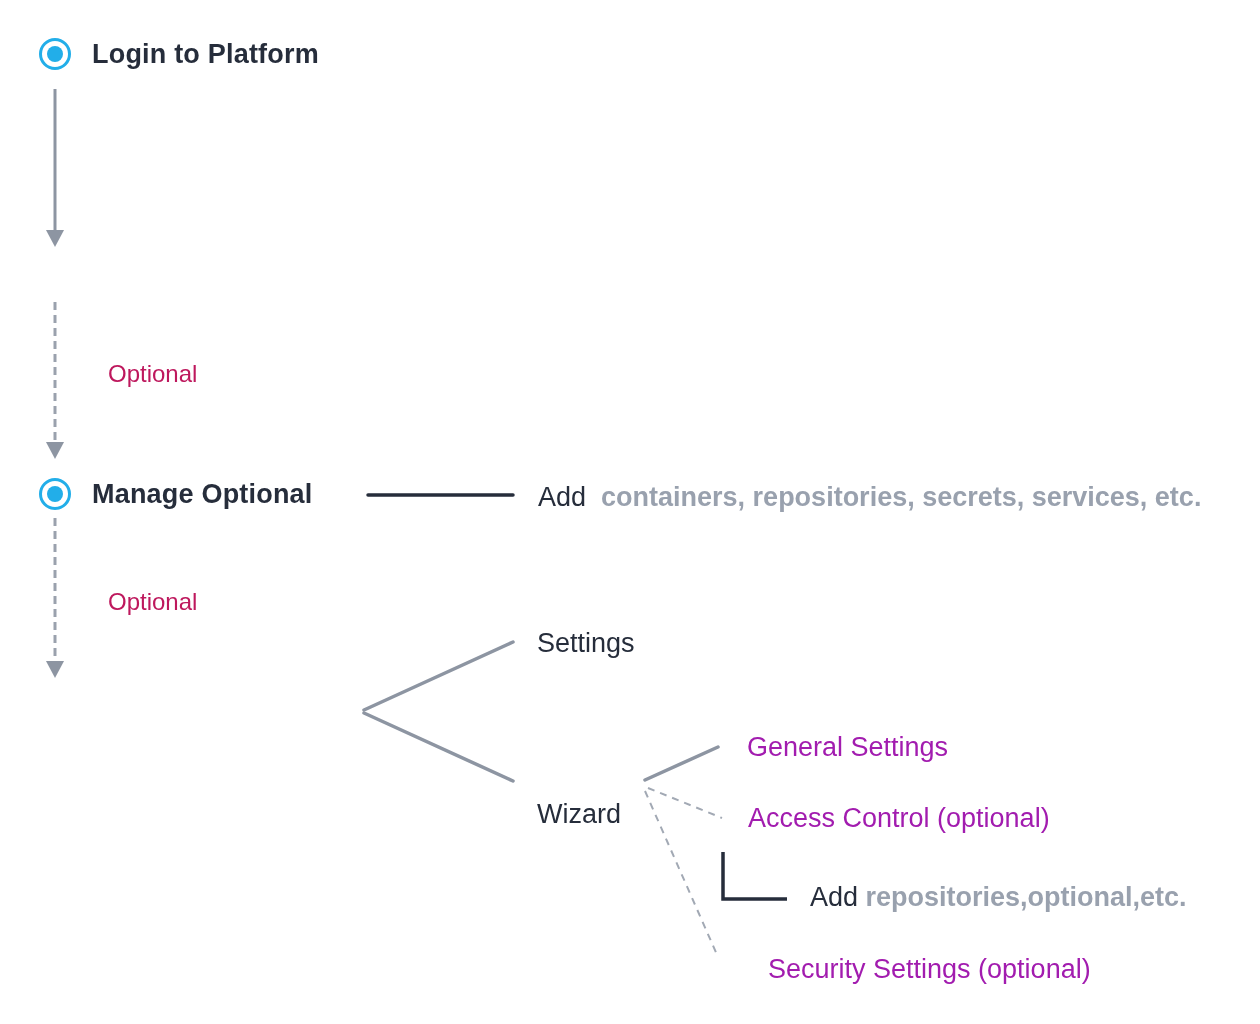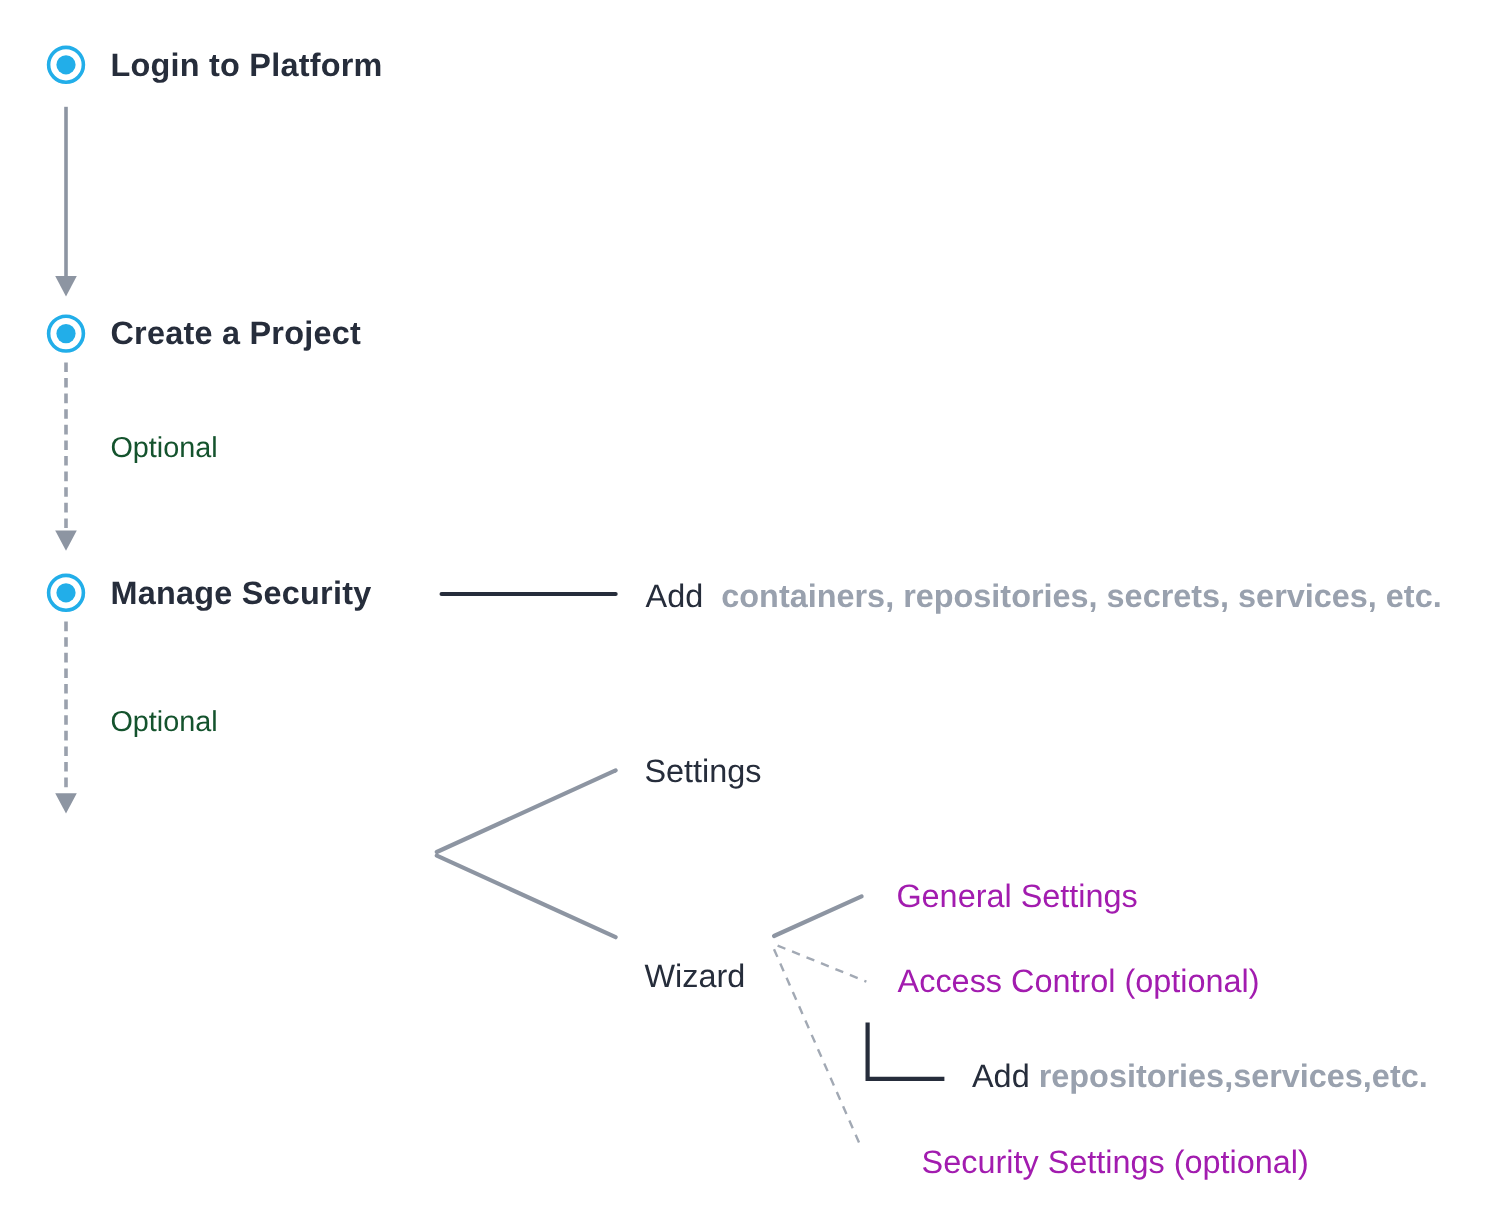--- a/index.html
+++ b/index.html
@@ -69,24 +69,24 @@
   }
   .node-label {
     font-size: 27px;
     font-weight: bold;
     color: #262d3b;
     white-space: nowrap;
     letter-spacing: 0.2px;
   }
   .optional-label {
     position: absolute;
-    left: 92px;
+    left: 108px;
     transform: translateY(-50%);
     font-size: 24px;
-    color: #14532d;
+    color: #be185d;
     white-space: nowrap;
   }
   .text-row {
     position: absolute;
     transform: translateY(-50%);
     white-space: nowrap;
     font-size: 27px;
   }
   .action-dark {
     color: #262d3b;
@@ -134,53 +134,44 @@
   <div class="node" style="top:54px">
     <span class="radio">
       <svg width="34" height="34" viewBox="0 0 34 34">
         <circle cx="17" cy="17" r="14.5" fill="#ffffff" stroke="#22aee9" stroke-width="3"></circle>
         <circle cx="17" cy="17" r="8" fill="#22aee9"></circle>
       </svg>
     </span>
     <span class="node-label">Login to Platform</span>
   </div>
 
-  <div class="node" style="top:278px">
-    <span class="radio">
-      <svg width="34" height="34" viewBox="0 0 34 34">
-        <circle cx="17" cy="17" r="14.5" fill="#ffffff" stroke="#22aee9" stroke-width="3"></circle>
-        <circle cx="17" cy="17" r="8" fill="#22aee9"></circle>
-      </svg>
-    </span>
-    <span class="node-label">Create a Project</span>
-  </div>
 
   <div class="node" style="top:494px">
     <span class="radio">
       <svg width="34" height="34" viewBox="0 0 34 34">
         <circle cx="17" cy="17" r="14.5" fill="#ffffff" stroke="#22aee9" stroke-width="3"></circle>
         <circle cx="17" cy="17" r="8" fill="#22aee9"></circle>
       </svg>
     </span>
-    <span class="node-label">Manage Security</span>
+    <span class="node-label">Manage Optional</span>
   </div>
 
 
   <div class="optional-label" style="top:374px">Optional</div>
   <div class="optional-label" style="top:602px">Optional</div>
 
   <div class="text-row" style="left:538px; top:497px">
     <span class="action-dark">Add</span><span>&nbsp;&nbsp;</span><span class="detail-gray">containers, repositories, secrets, services, etc.</span>
   </div>
 
   <div class="text-row plain-dark" style="left:537px; top:643px">Settings</div>
   <div class="text-row plain-dark" style="left:537px; top:814px">Wizard</div>
 
   <div class="text-row child-gray" style="left:747px; top:747px">General Settings</div>
   <div class="text-row child-gray" style="left:748px; top:818px">Access Control (optional)</div>
 
   <div class="text-row" style="left:810px; top:897px">
-    <span class="action-dark">Add</span><span>&nbsp;</span><span class="detail-gray">repositories,services,etc.</span>
+    <span class="action-dark">Add</span><span>&nbsp;</span><span class="detail-gray">repositories,optional,etc.</span>
   </div>
 
   <div class="text-row child-gray" style="left:768px; top:969px">Security Settings (optional)</div>
 
 </div>
 
 </body></html>

